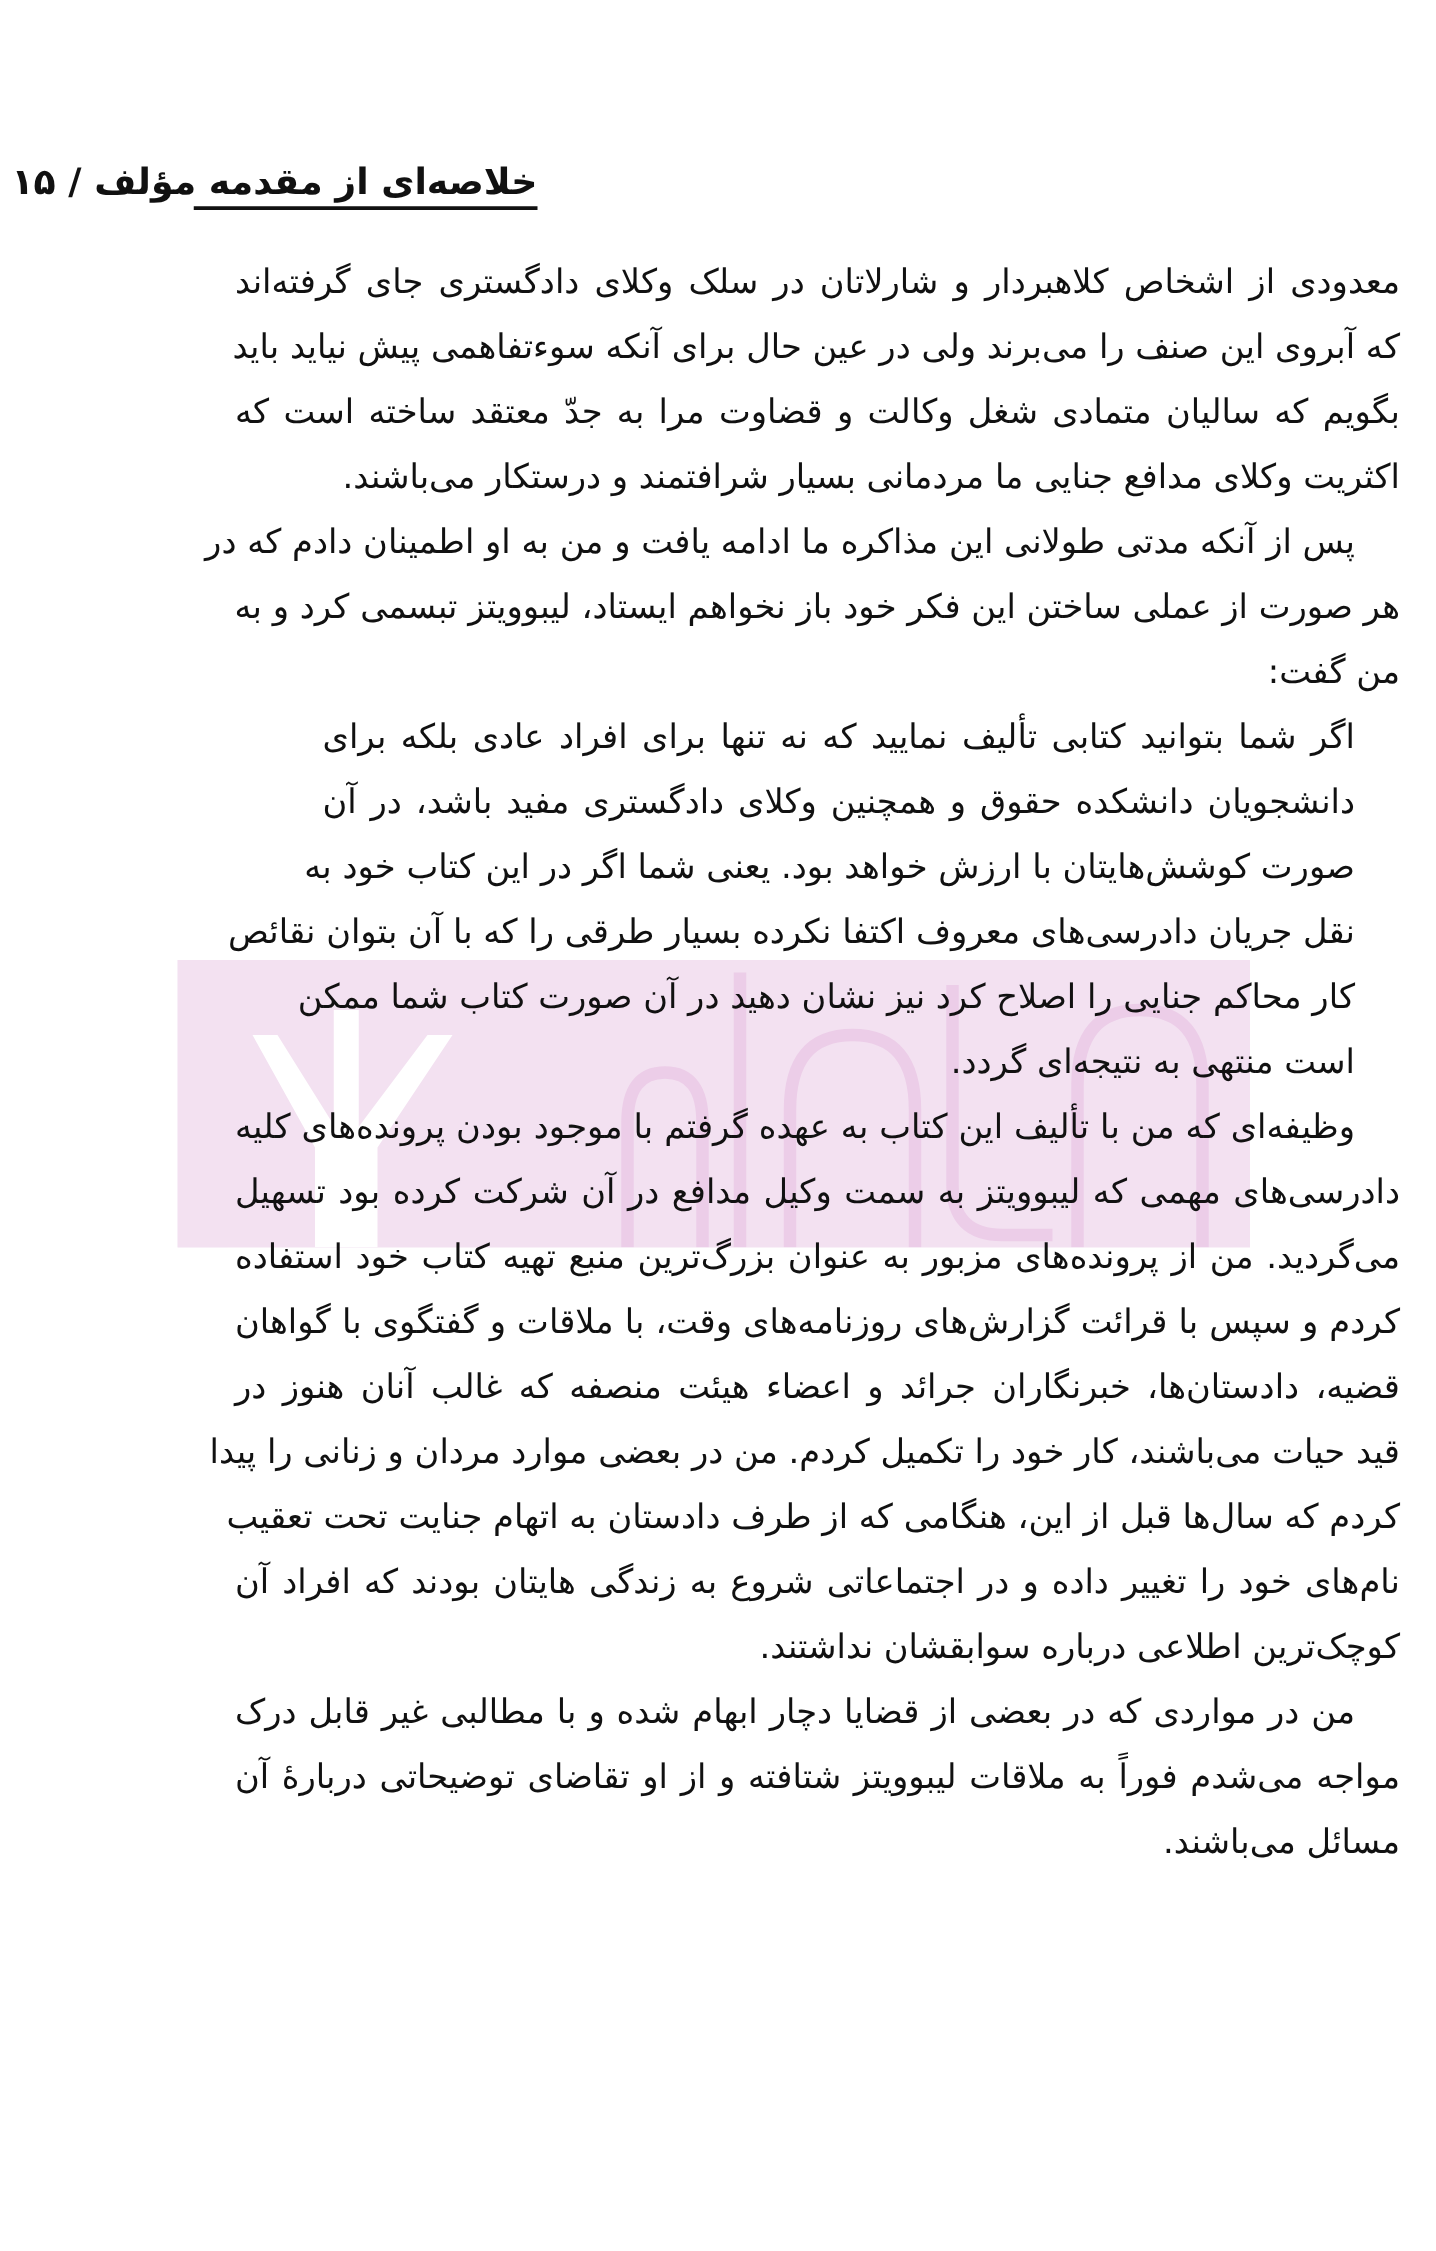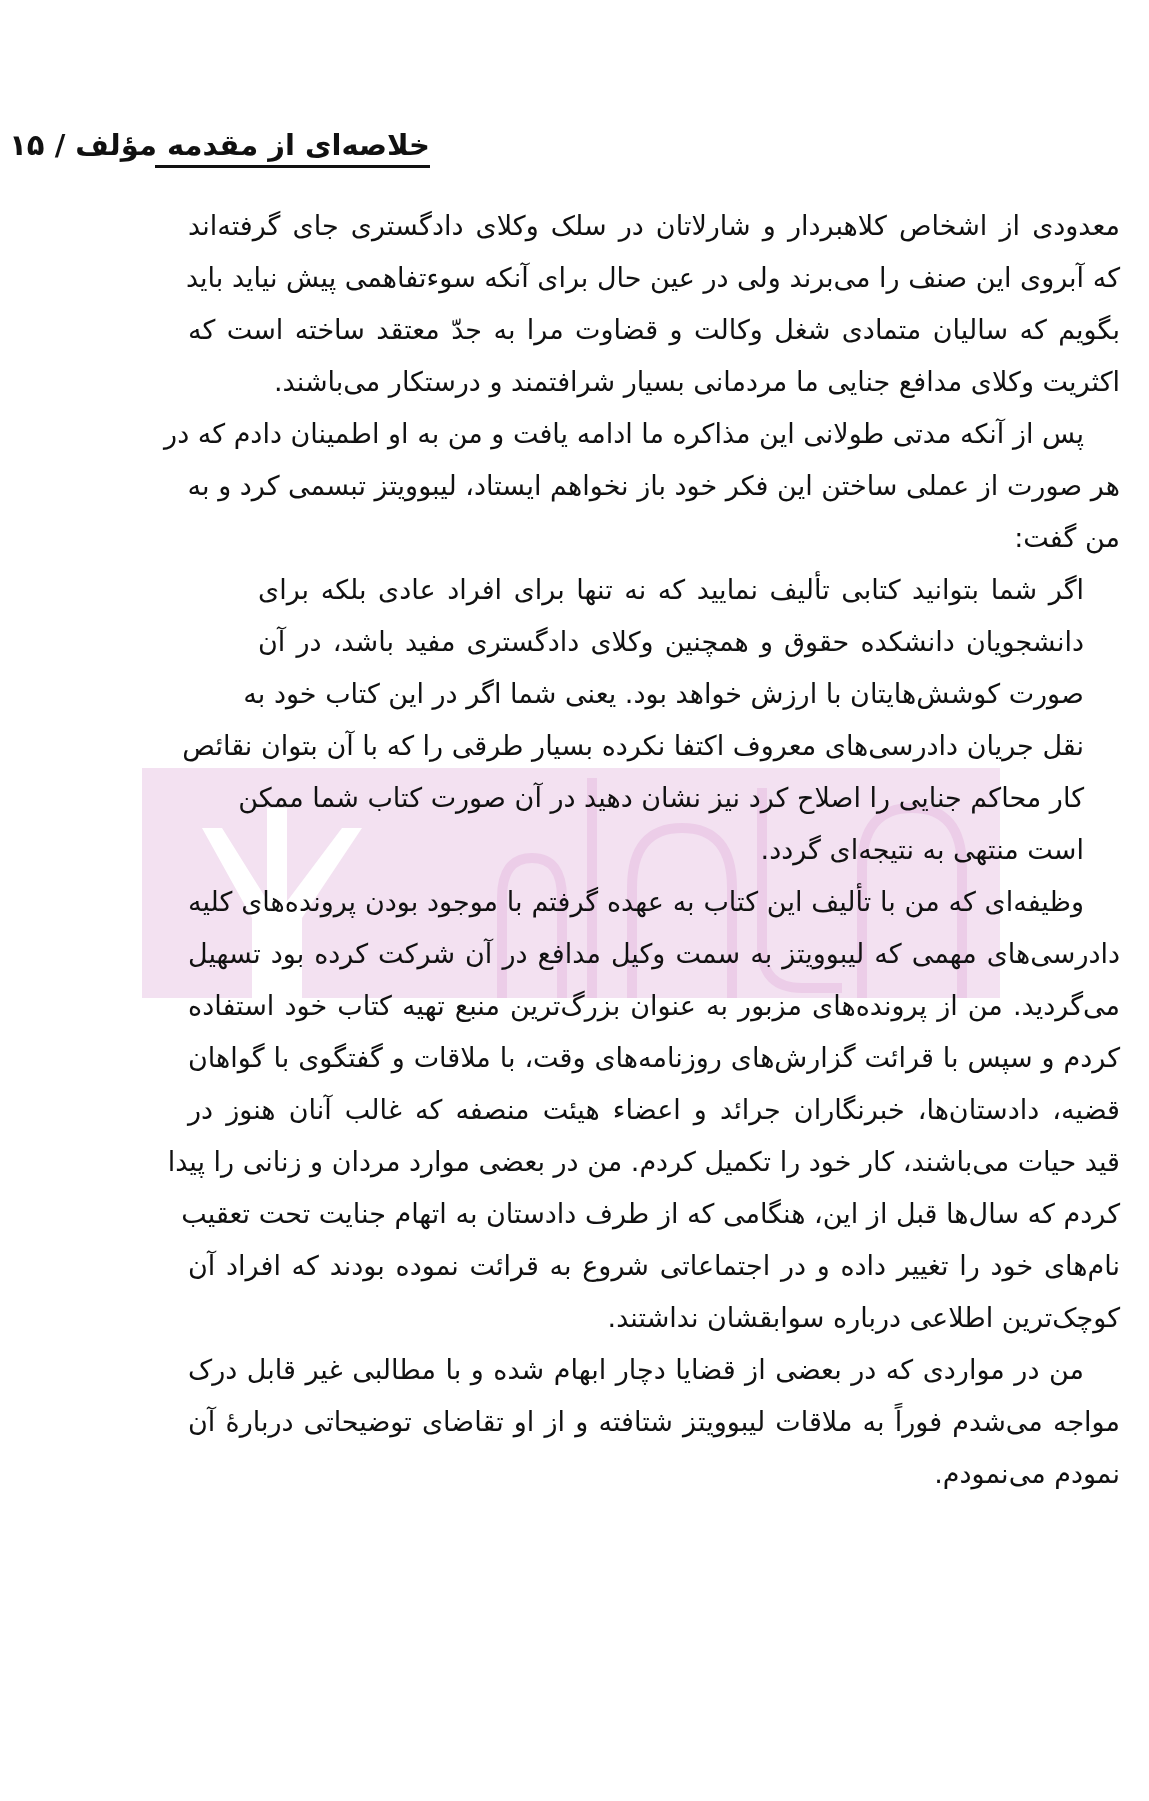--- a/index.html
+++ b/index.html
@@ -62,21 +62,21 @@
     <div class="line last">است منتهی به نتیجه‌ای گردد.</div>
   </div>
   <div>
     <div class="line indent">وظیفه‌ای که من با تألیف این کتاب به عهده گرفتم با موجود بودن پرونده‌های کلیه</div>
     <div class="line">دادرسی‌های مهمی که لیبوویتز به سمت وکیل مدافع در آن شرکت کرده بود تسهیل</div>
     <div class="line">می‌گردید. من از پرونده‌های مزبور به عنوان بزرگ‌ترین منبع تهیه کتاب خود استفاده</div>
     <div class="line">کردم و سپس با قرائت گزارش‌های روزنامه‌های وقت، با ملاقات و گفتگوی با گواهان</div>
     <div class="line">قضیه، دادستان‌ها، خبرنگاران جرائد و اعضاء هیئت منصفه که غالب آنان هنوز در</div>
     <div class="line">قید حیات می‌باشند، کار خود را تکمیل کردم. من در بعضی موارد مردان و زنانی را پیدا</div>
     <div class="line">کردم که سال‌ها قبل از این، هنگامی که از طرف دادستان به اتهام جنایت تحت تعقیب</div>
-    <div class="line">نام‌های خود را تغییر داده و در اجتماعاتی شروع به قرائت نموده بودند که افراد آن</div>
+    <div class="line">نام‌های خود را تغییر داده و در اجتماعاتی شروع به زندگی هایتان بودند که افراد آن</div>
     <div class="line last">کوچک‌ترین اطلاعی درباره سوابقشان نداشتند.</div>
   </div>
   <div>
     <div class="line indent">من در مواردی که در بعضی از قضایا دچار ابهام شده و با مطالبی غیر قابل درک</div>
     <div class="line">مواجه می‌شدم فوراً به ملاقات لیبوویتز شتافته و از او تقاضای توضیحاتی دربارهٔ آن</div>
-    <div class="line last">نمودم می‌نمودم.</div>
+    <div class="line last">مسائل می‌باشند.</div>
   </div>
 </div>
 
 </body></html>

